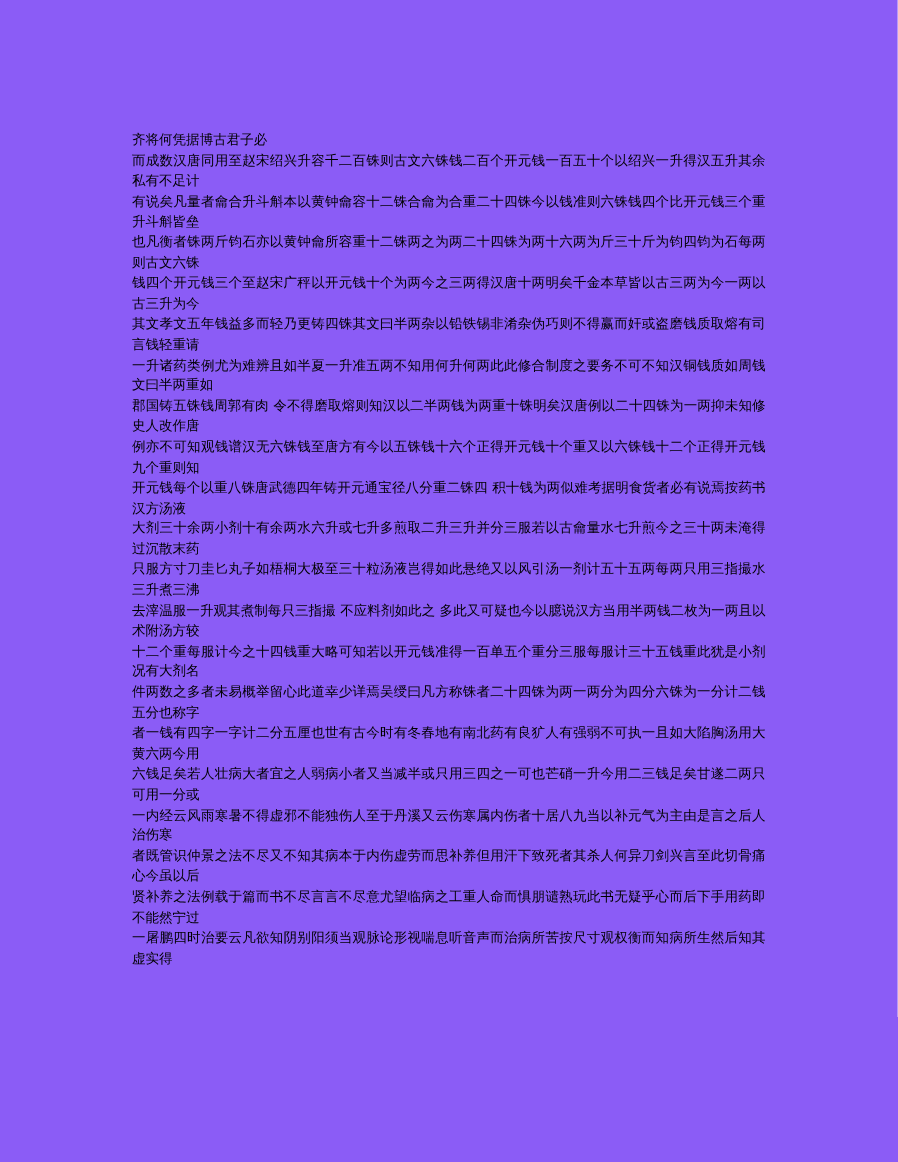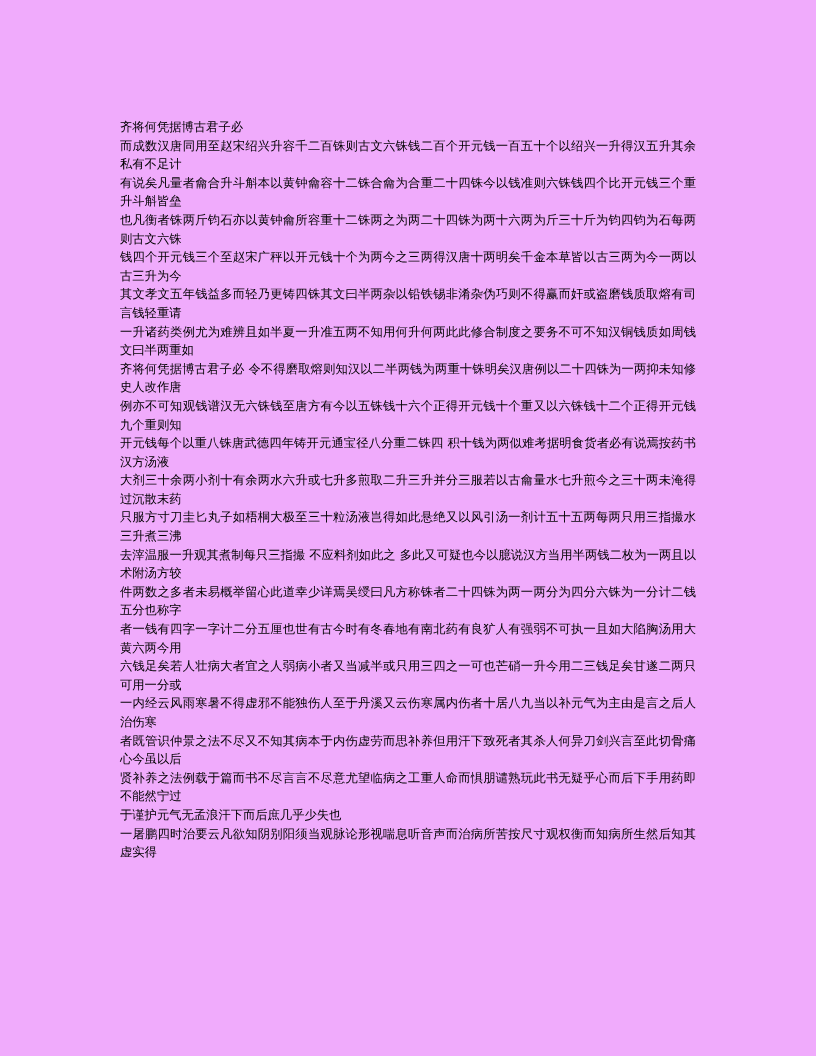--- a/index.html
+++ b/index.html
@@ -11,21 +11,21 @@
     width: 816px;
     height: 1056px;
     font-family: "DejaVu Sans", "Liberation Sans", sans-serif;
     color: #000000;
   }
   #page {
     box-sizing: border-box;
     width: 816px;
     height: 1056px;
     padding: 118px 120px 60px 120px;
-    background: #f0abfc;
+    background: #8b5cf6;
   }
   .doc-body {
     font-size: 12.3px;
     line-height: 18.6px;
     text-align: justify;
     text-justify: inter-ideograph;
     word-break: break-all;
   }
   .para {
     margin: 0 0 0 0;
@@ -38,28 +38,28 @@
 
 <div id="page">
   <div class="doc-body">
     <p class="para">齐将何凭据博古君子必</p>
     <p class="para">而成数汉唐同用至赵宋绍兴升容千二百铢则古文六铢钱二百个开元钱一百五十个以绍兴一升得汉五升其余私有不足计</p>
     <p class="para">有说矣凡量者龠合升斗斛本以黄钟龠容十二铢合龠为合重二十四铢今以钱准则六铢钱四个比开元钱三个重升斗斛皆垒</p>
     <p class="para">也凡衡者铢两斤钧石亦以黄钟龠所容重十二铢两之为两二十四铢为两十六两为斤三十斤为钧四钧为石每两则古文六铢</p>
     <p class="para">钱四个开元钱三个至赵宋广秤以开元钱十个为两今之三两得汉唐十两明矣千金本草皆以古三两为今一两以古三升为今</p>
     <p class="para">其文孝文五年钱益多而轻乃更铸四铢其文曰半两杂以铅铁锡非淆杂伪巧则不得赢而奸或盗磨钱质取熔有司言钱轻重请</p>
     <p class="para">一升诸药类例尤为难辨且如半夏一升准五两不知用何升何两此此修合制度之要务不可不知汉铜钱质如周钱文曰半两重如</p>
-    <p class="para">齐将何凭据博古君子必 令不得磨取熔则知汉以二半两钱为两重十铢明矣汉唐例以二十四铢为一两抑未知修史人改作唐</p>
+    <p class="para">郡国铸五铢钱周郭有肉 令不得磨取熔则知汉以二半两钱为两重十铢明矣汉唐例以二十四铢为一两抑未知修史人改作唐</p>
     <p class="para">例亦不可知观钱谱汉无六铢钱至唐方有今以五铢钱十六个正得开元钱十个重又以六铢钱十二个正得开元钱九个重则知</p>
     <p class="para">开元钱每个以重八铢唐武德四年铸开元通宝径八分重二铢四 积十钱为两似难考据明食货者必有说焉按药书汉方汤液</p>
     <p class="para">大剂三十余两小剂十有余两水六升或七升多煎取二升三升并分三服若以古龠量水七升煎今之三十两未淹得过沉散末药</p>
     <p class="para">只服方寸刀圭匕丸子如梧桐大极至三十粒汤液岂得如此悬绝又以风引汤一剂计五十五两每两只用三指撮水三升煮三沸</p>
     <p class="para">去滓温服一升观其煮制每只三指撮  不应料剂如此之 多此又可疑也今以臆说汉方当用半两钱二枚为一两且以术附汤方较</p>
+    <p class="para">十二个重每服计今之十四钱重大略可知若以开元钱准得一百单五个重分三服每服计三十五钱重此犹是小剂况有大剂名</p>
     <p class="para">件两数之多者未易概举留心此道幸少详焉吴绶曰凡方称铢者二十四铢为两一两分为四分六铢为一分计二钱五分也称字</p>
     <p class="para">者一钱有四字一字计二分五厘也世有古今时有冬春地有南北药有良犷人有强弱不可执一且如大陷胸汤用大黄六两今用</p>
     <p class="para">六钱足矣若人壮病大者宜之人弱病小者又当减半或只用三四之一可也芒硝一升今用二三钱足矣甘遂二两只可用一分或</p>
     <p class="para">一内经云风雨寒暑不得虚邪不能独伤人至于丹溪又云伤寒属内伤者十居八九当以补元气为主由是言之后人治伤寒</p>
     <p class="para">者既管识仲景之法不尽又不知其病本于内伤虚劳而思补养但用汗下致死者其杀人何异刀剑兴言至此切骨痛心今虽以后</p>
     <p class="para">贤补养之法例载于篇而书不尽言言不尽意尤望临病之工重人命而惧朋谴熟玩此书无疑乎心而后下手用药即不能然宁过</p>
-    <p class="para">于谨护元气无孟浪汗下而后庶几乎少失也</p>
     <p class="para">一屠鹏四时治要云凡欲知阴别阳须当观脉论形视喘息听音声而治病所苦按尺寸观权衡而知病所生然后知其虚实得</p>
   </div>
 </div>
 
 </body></html>

